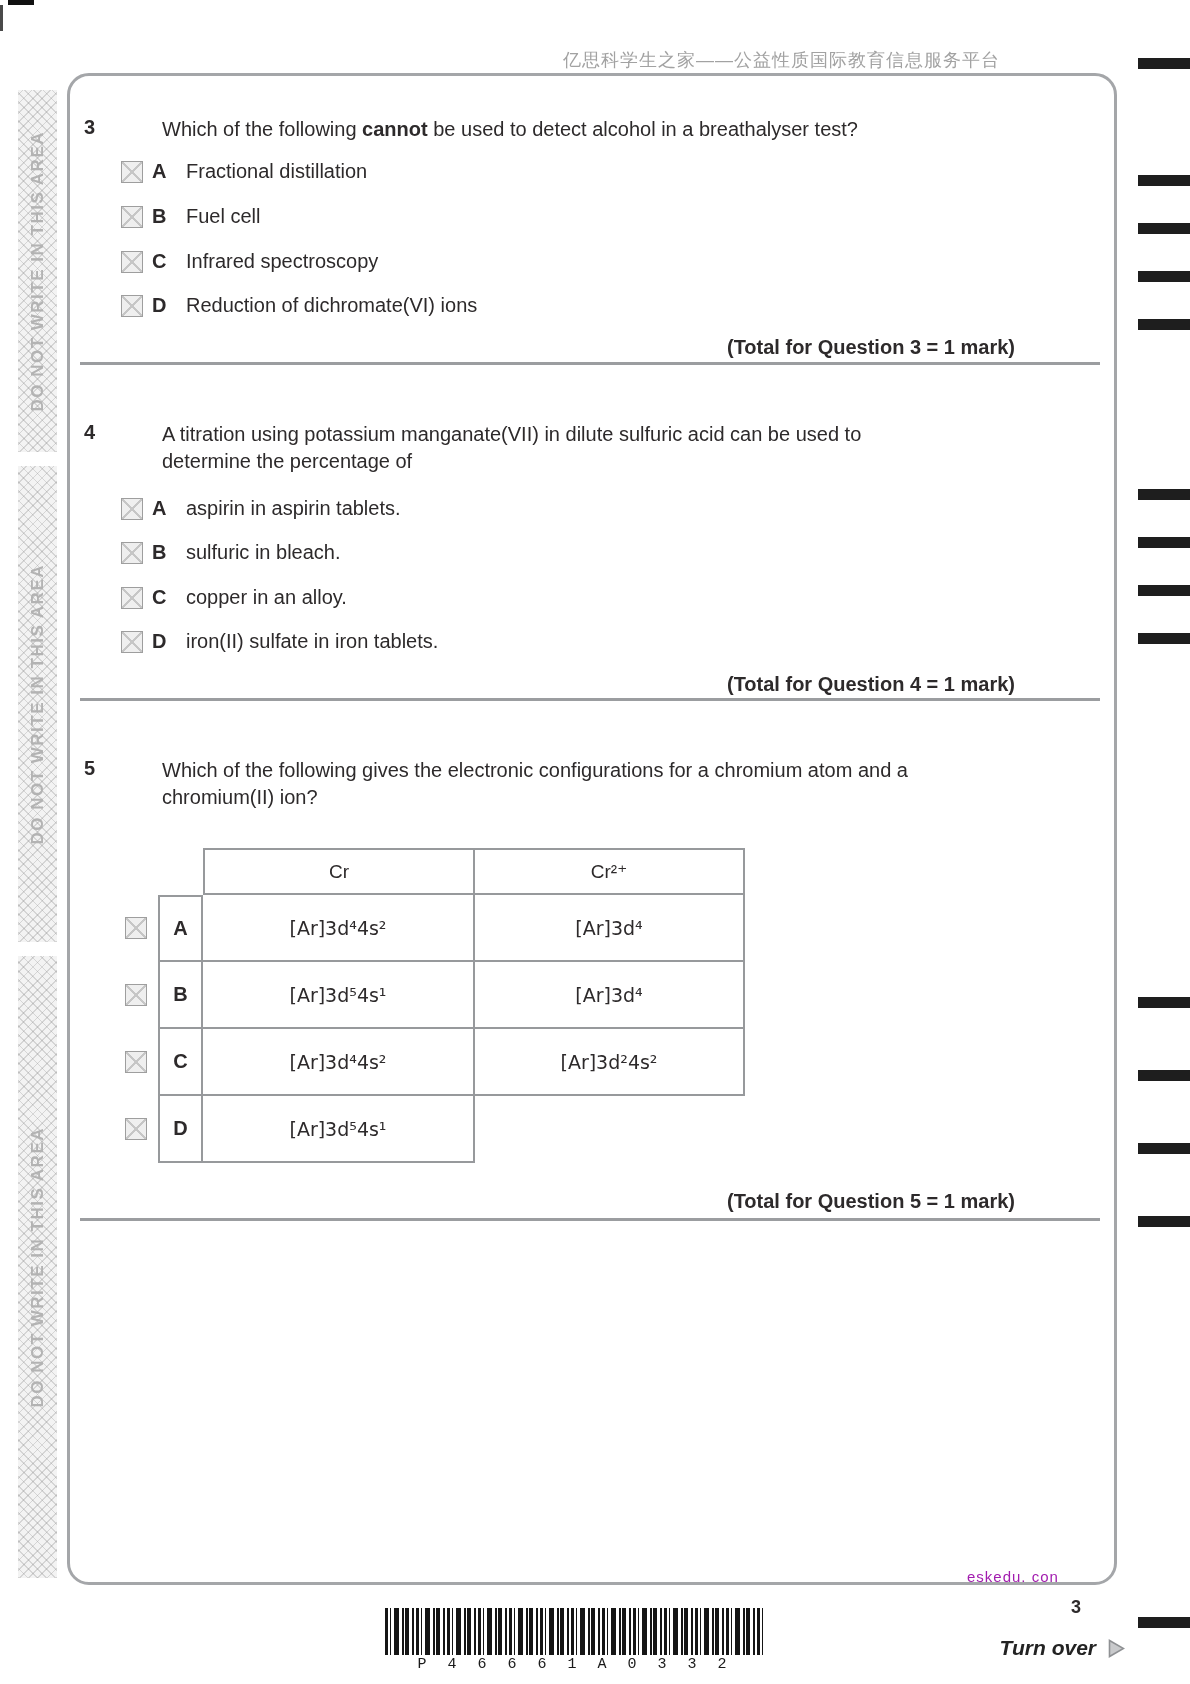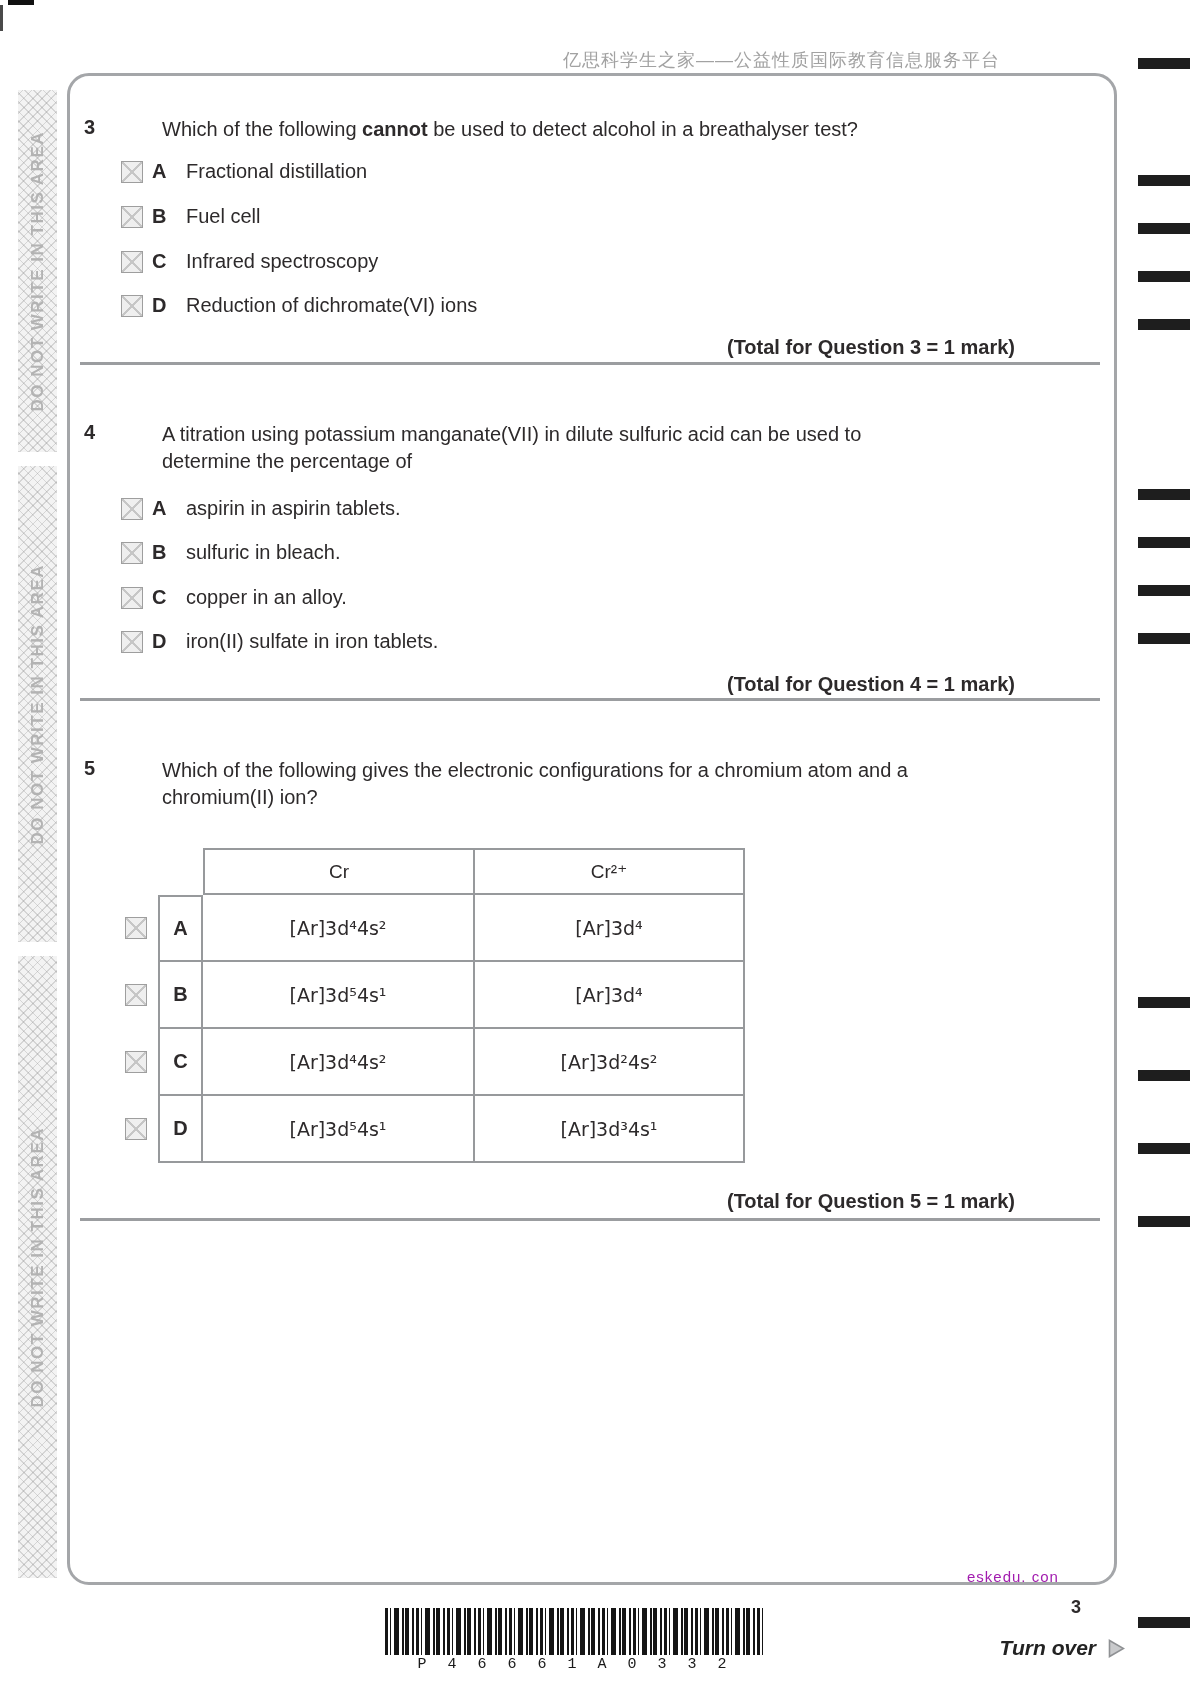--- a/index.html
+++ b/index.html
@@ -204,21 +204,20 @@
       <div class="tcell letter">B</div>
       <div class="tcell cfg">[Ar]3d⁵4s¹</div>
       <div class="tcell cfg">[Ar]3d⁴</div>
 
       <div class="tcell letter">C</div>
       <div class="tcell cfg">[Ar]3d⁴4s²</div>
       <div class="tcell cfg">[Ar]3d²4s²</div>
 
       <div class="tcell letter">D</div>
       <div class="tcell cfg">[Ar]3d⁵4s¹</div>
-      <div class="tcell cfg">[Ar]3d³4s¹</div>
     </div>
 
     <div class="total" style="top:1114px">(Total for Question 5 = 1 mark)</div>
     <div class="rule" style="top:1142px"></div>
 
   </div>
 
   <div class="watermark">eskedu. con</div>
   <div class="barcode"></div>
   <div class="barcode-text">P 4 6 6 6 1 A 0 3 3 2</div>

